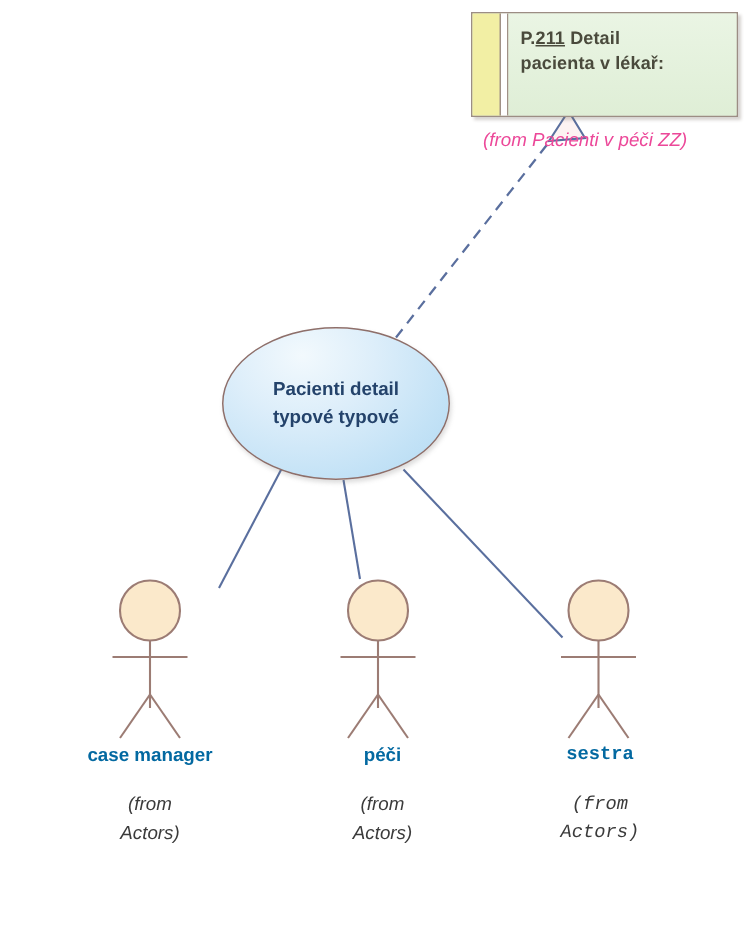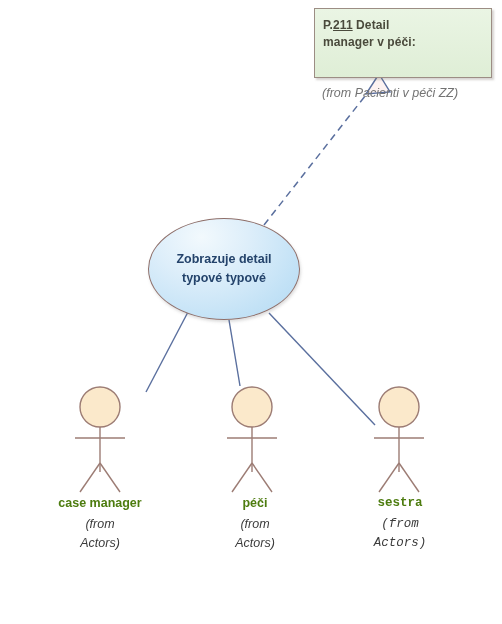--- a/index.html
+++ b/index.html
@@ -38,21 +38,20 @@
     left: 314px;
     top: 8px;
     width: 178px;
     height: 70px;
     box-sizing: border-box;
     background: #e4f0dd;
     border: 1px solid #9c8d84;
     box-shadow: 2px 2px 2px rgba(120,110,100,0.30);
     display: flex;
     align-items: stretch;
-    flex-direction: column;
   }
   .note-tab {
     width: 18px;
     background: #f2efa4;
     border-right: 1px solid #a09186;
     flex: 0 0 auto;
   }
   .note-gap {
     width: 4px;
     background: #ffffff;
@@ -77,21 +76,21 @@
   }
 
   
   .note-from {
     position: absolute;
     left: 322px;
     top: 86px;
     width: 180px;
     font-size: 12.5px;
     font-style: italic;
-    color: #737373;
+    color: #ec4899;
     white-space: nowrap;
   }
 
   
   .usecase {
     position: absolute;
     left: 148px;
     top: 218px;
     width: 152px;
     height: 102px;
@@ -121,31 +120,31 @@
     text-align: center;
   }
   .actor-figure {
     width: 110px;
     height: 110px;
     position: relative;
   }
   .actor-name {
     font-size: 12.5px;
     font-weight: bold;
-    color: #4d7c0f;
+    color: #0369a1;
     line-height: 15px;
     white-space: nowrap;
     margin-top: 1px;
   }
   .actor-from {
     font-size: 12.5px;
     font-style: italic;
     color: #3b3b3b;
     line-height: 19px;
-    margin-top: 4px;
+    margin-top: 16px;
   }
 
   #actor-case-manager { left: 45px; top: 385px; }
   #actor-lekar        { left: 200px; top: 385px; }
   #actor-sestra       { left: 345px; top: 385px; font-family: Liberation Mono, monospace; }
 </style>
 </head>
 <body>
 
 <div id="canvas">
@@ -184,28 +183,28 @@
       <line x1="399" y1="463" x2="379" y2="492" stroke="#9c7c74" stroke-width="1.4"></line>
       <line x1="399" y1="463" x2="419" y2="492" stroke="#9c7c74" stroke-width="1.4"></line>
     </g>
   </svg>
 
   <div class="note-box">
     <div class="note-tab"></div>
     <div class="note-gap"></div>
     <div class="note-body">
       <div class="note-title"><span>P.</span><span class="num">211</span><span>  Detail</span></div>
-      <div class="note-title">manager v péči:</div>
+      <div class="note-title">pacienta v lékař:</div>
     </div>
   </div>
 
   <div class="note-from">(from Pacienti v péči ZZ)</div>
 
   <div class="usecase">
-    <div class="usecase-label">Zobrazuje detail</div>
+    <div class="usecase-label">Pacienti detail</div>
     <div class="usecase-label">typové typové</div>
   </div>
 
   <div class="actor" id="actor-case-manager">
     <div class="actor-figure"></div>
     <div class="actor-name">case manager</div>
     <div class="actor-from">(from</div>
     <div class="actor-from" style="margin-top:0">Actors)</div>
   </div>
 

